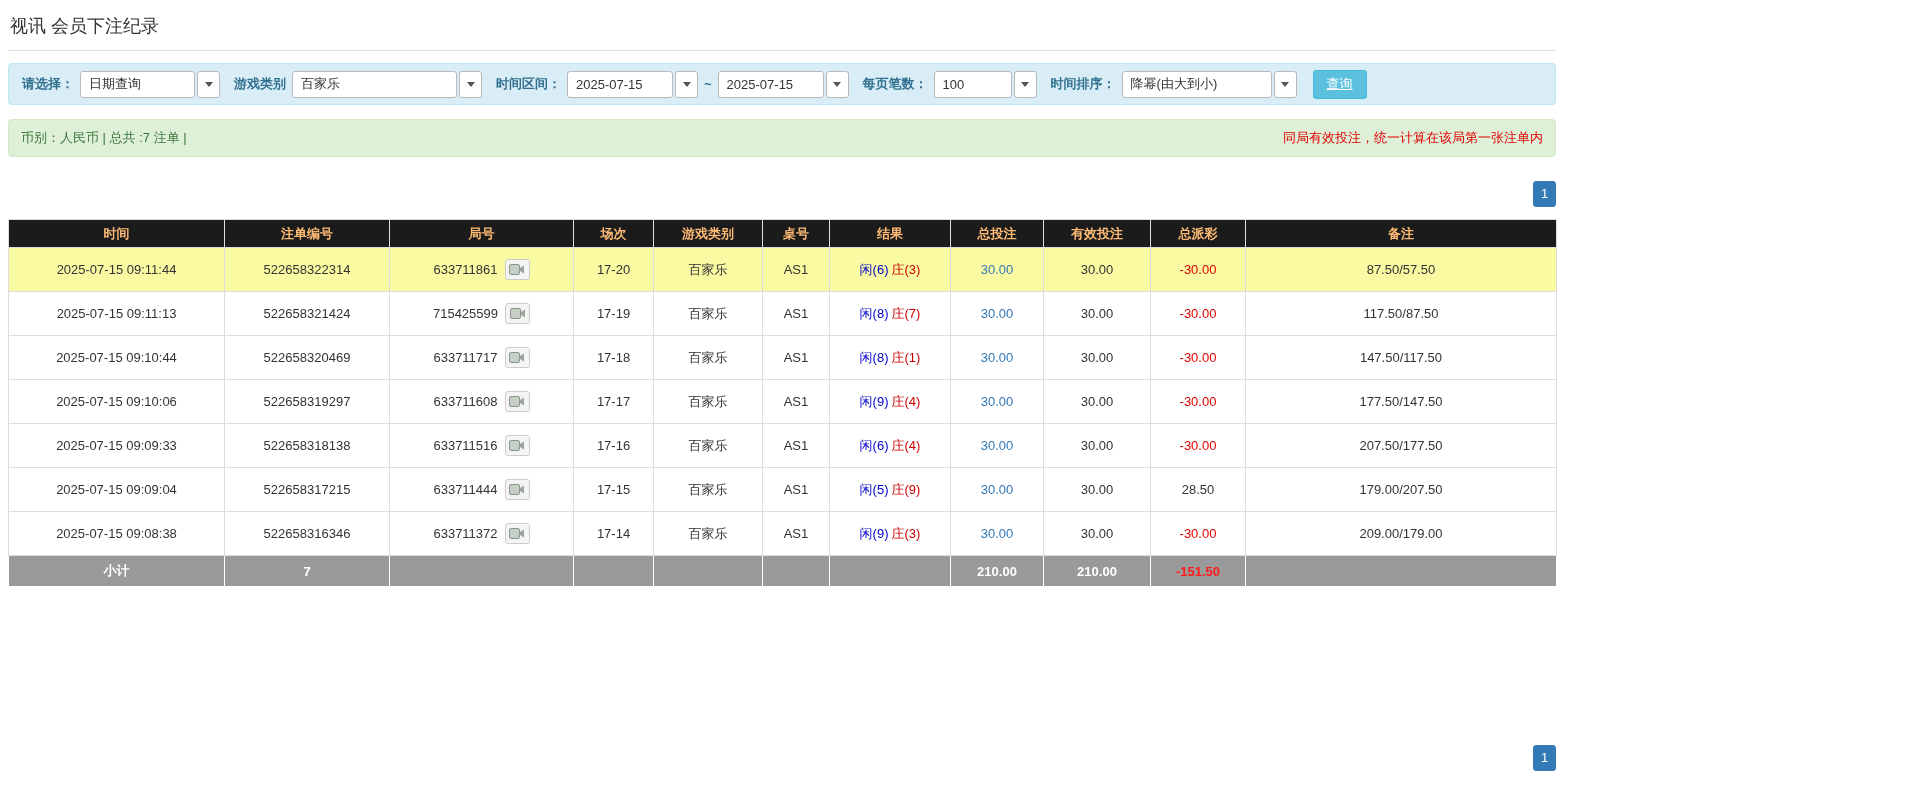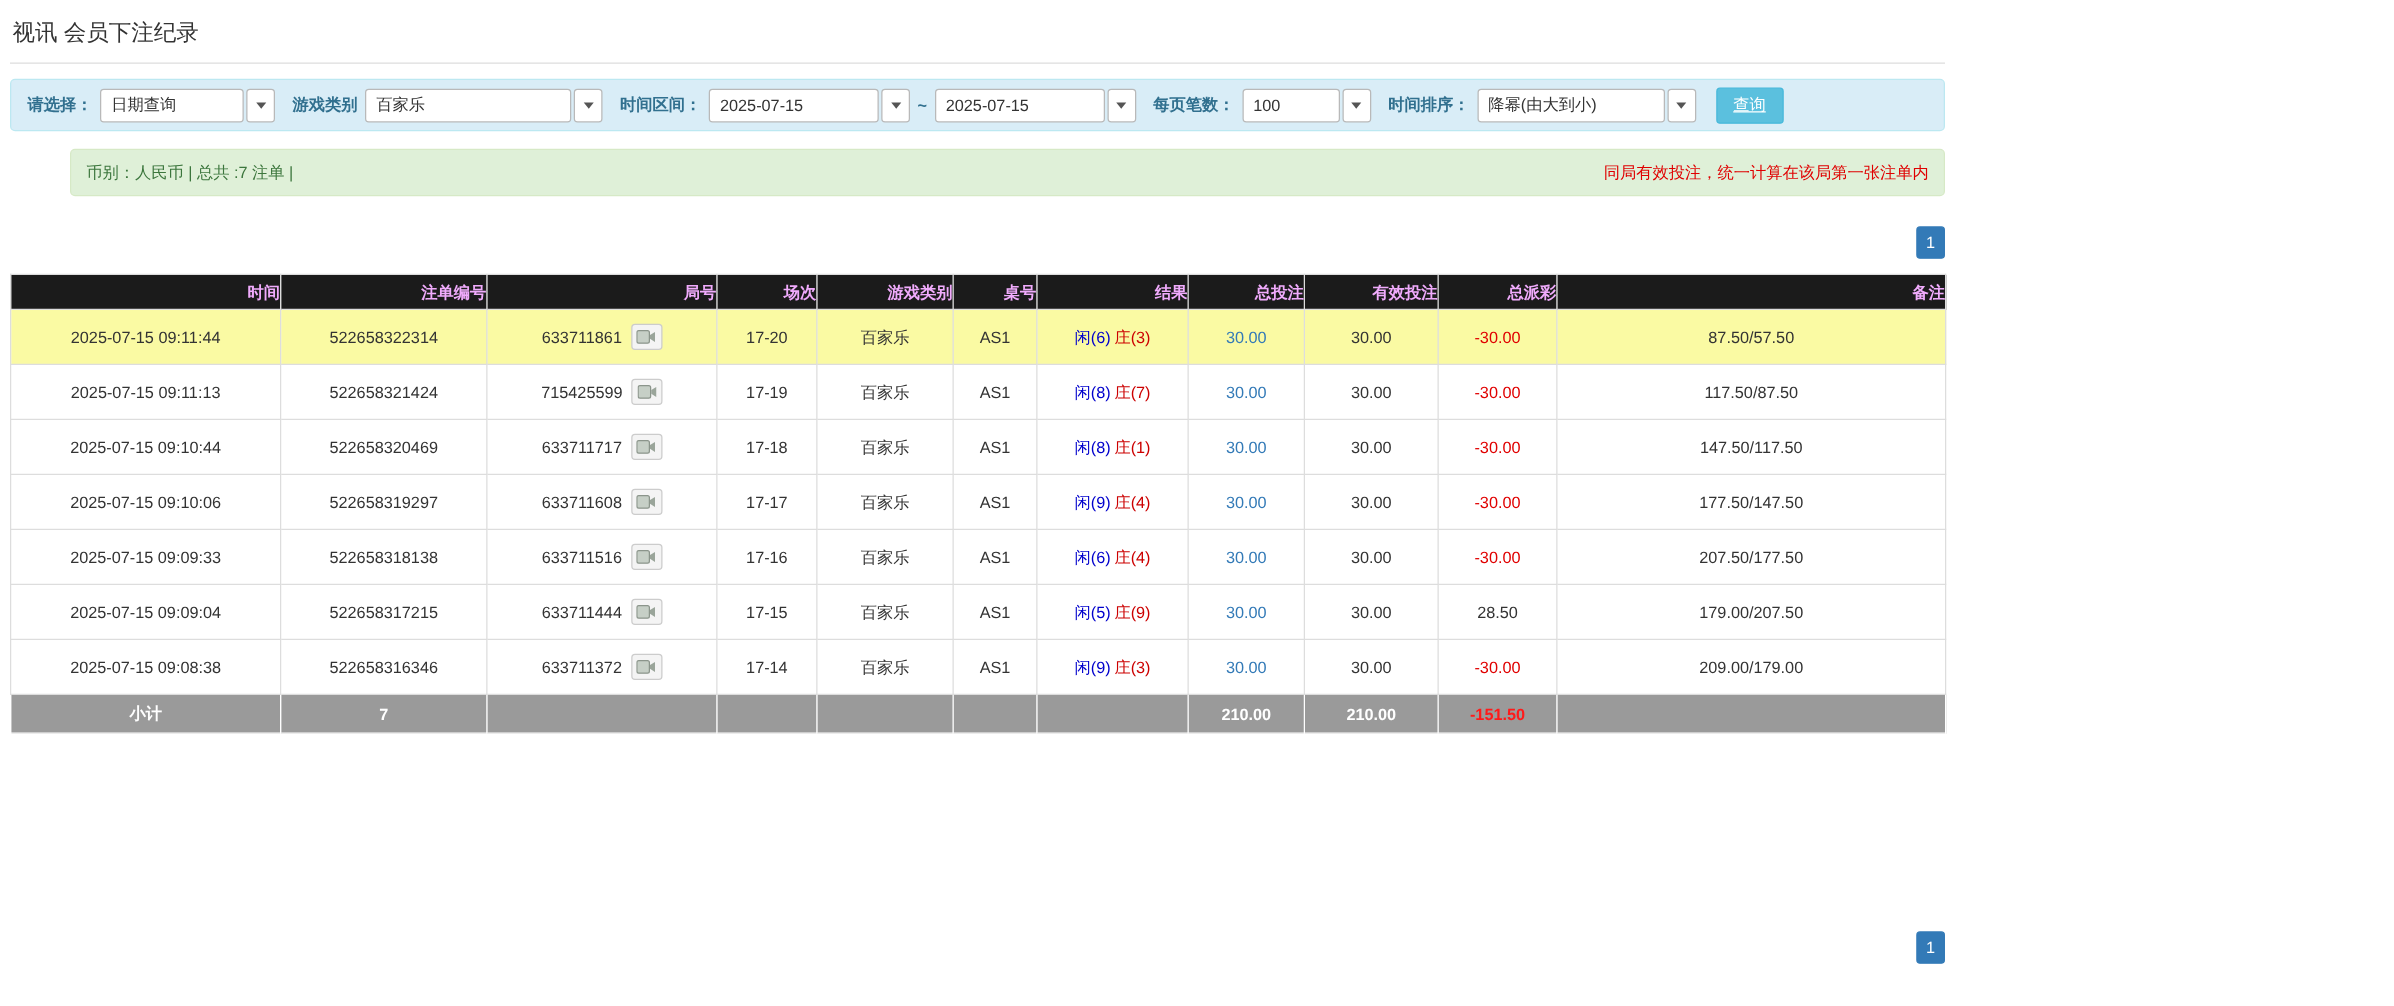--- a/index.html
+++ b/index.html
@@ -37,21 +37,21 @@
     font-family: "Liberation Sans", sans-serif;
   }
   .combo .caret-btn {
     height: 27px; width: 23px; border: 1px solid #b9b9b9; border-radius: 3px;
     background: #fff; cursor: pointer;
     display: inline-flex; align-items: center; justify-content: center;
   }
   .caret { width: 0; height: 0; border-left: 4px solid transparent; border-right: 4px solid transparent; border-top: 5px solid #555; }
   .w-select { width: 115px; }
   .w-game { width: 165px; }
-  .w-date { width: 136px; }
+  .w-date { width: 106px; }
   .w-size { width: 78px; }
   .w-sort { width: 150px; }
   .tilde { color: var(--filter-label); font-weight: bold; }
   .search-btn {
     margin-left: 10px;
     background: var(--button-blue); border: 1px solid var(--button-blue-border);
     color: #fff; font-size: 13px; border-radius: 3px;
     height: 29px; padding: 0 13px; cursor: pointer;
     font-family: "Liberation Sans", sans-serif;
     text-decoration: underline;
@@ -59,42 +59,41 @@
 
   
   .summary-bar {
     margin-top: 14px;
     background: var(--summary-bg);
     border: 1px solid var(--summary-border);
     border-radius: 4px;
     padding: 10px 12px;
     display: flex; align-items: center; justify-content: space-between;
     height: 38px;
-    margin-left: 48px;
   }
   .summary-left { color: var(--summary-text); font-size: 13px; }
   .summary-right { color: var(--note-red); font-size: 13px; }
 
   
   .pagination { text-align: right; }
   .pagination.top { margin: 24px 0 12px 0; }
   .pagination.bottom { margin-top: 158px; }
   .page-btn {
     display: inline-block; min-width: 23px; height: 26px; line-height: 24px;
     background: var(--pagination-blue); border: 1px solid var(--pagination-blue);
     color: #fff; text-align: center; border-radius: 3px; font-size: 13px;
     padding: 0 4px; cursor: pointer;
     font-family: "Liberation Sans", sans-serif;
   }
 
   
   table { width: 100%; border-collapse: collapse; table-layout: fixed; }
   thead th {
-    background: var(--header-bg); color: #f0abfc; font-weight: bold;
-    height: 28px; font-size: 13px; text-align: right;
+    background: var(--header-bg); color: #fdba74; font-weight: bold;
+    height: 28px; font-size: 13px; text-align: center;
     border: 1px solid #ddd;
   }
   tbody td {
     height: 44px; text-align: center; font-size: 13px;
     border: 1px solid #ddd; background: #fff; color: #333;
   }
   tr.highlight td { background: var(--highlight-yellow); margin-top: 24px; }
   td.link { color: var(--link-blue); cursor: pointer; }
   td.neg { color: var(--negative-red); }
   .player { color: var(--player-blue); }

